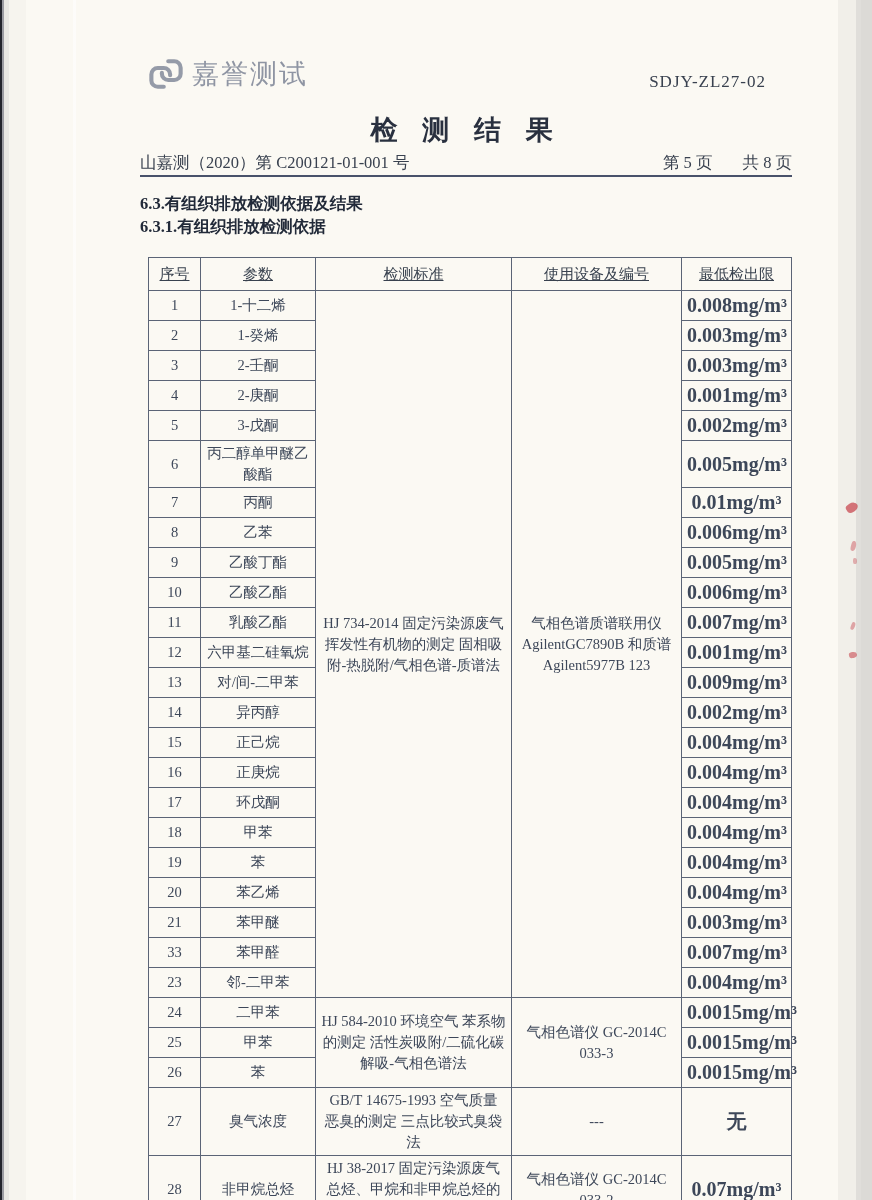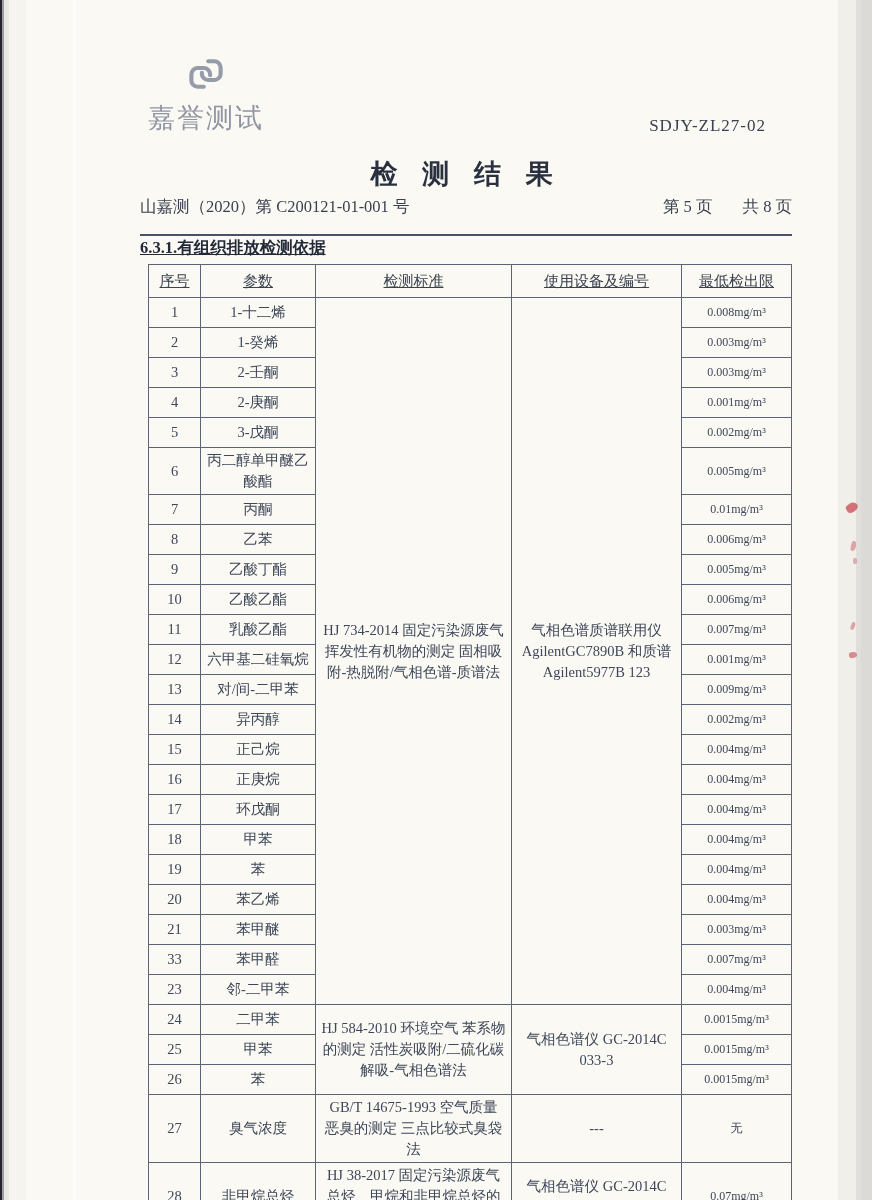--- a/index.html
+++ b/index.html
@@ -8,42 +8,42 @@
     font-family:"Liberation Serif","DejaVu Serif",serif;
     color:#3d4759;
     background:
       linear-gradient(90deg, rgba(255,255,255,0) 0 73px, rgba(255,255,255,.55) 73px 76px, rgba(255,255,255,0) 76px 100%),
       linear-gradient(90deg,#23242c 0 2px,#9b9ba2 2px 4px,#e9e7e3 4px 9px,#f6f4ee 9px 26px,#fbf9f3 26px 838px,#f1efe9 838px 856px,#e0deda 856px 861px,#dcdad6 861px 100%);
   }
   .sheet{position:absolute;left:140px;top:56px;width:652px;}
 
   
   .brand-row{display:flex;justify-content:space-between;align-items:flex-end;}
-  .logo{display:flex;align-items:center;gap:8px;margin-left:8px;color:#969caa;flex-direction:column;}
+  .logo{display:flex;align-items:center;gap:8px;margin-left:8px;color:#969caa;}
   .logo-text{font-size:27px;letter-spacing:2px;color:#8f95a3;}
   .doc-code{font-size:17px;color:#39414f;margin-right:26px;letter-spacing:1px;text-align:center;}
   .main-title{text-align:center;font-size:27px;font-weight:bold;color:#29303f;
     letter-spacing:9px;margin:20px 0 4px 0;}
   .report-row{display:flex;justify-content:space-between;align-items:flex-end;
-    border-bottom:2px solid #49526a;padding-bottom:16px;font-size:16.5px;color:#39414f;}
+    border-bottom:2px solid #49526a;padding-bottom:1px;font-size:16.5px;color:#39414f;}
   .page-info span{margin-left:26px;}
 
   
   .sec{font-weight:bold;color:#222a39;font-size:16.5px;margin:0;line-height:23px;}
   .sec1{margin-top:15px;}
-  .sec2{margin-bottom:5px;text-decoration:underline;}
+  .sec2{margin-bottom:19px;}
 
   
   table{border-collapse:collapse;table-layout:fixed;margin-left:8px;width:643px;
     font-size:14.5px;color:#3d4759;}
   td,th{border:1px solid #5b6476;vertical-align:middle;text-align:center;
     padding:2px 5px;line-height:21px;font-weight:normal;}
   th{height:28px;font-size:15px;color:#39424f;text-decoration:underline;}
   td{height:25px;}
-  td.limit{font-size:12px;}
+  td.limit{font-size:20px;font-weight:bold;}
 
   
   .ink{position:absolute;background:#c84a52;opacity:.75;border-radius:40% 60% 55% 45%;}
   .ink.m1{left:846px;top:503px;width:12px;height:9px;transform:rotate(-32deg);}
   .ink.m2{left:851px;top:541px;width:5px;height:10px;opacity:.45;transform:rotate(14deg);}
   .ink.m3{left:853px;top:558px;width:4px;height:6px;opacity:.4;}
   .ink.m4{left:851px;top:622px;width:4px;height:8px;opacity:.45;transform:rotate(20deg);}
   .ink.m5{left:849px;top:652px;width:8px;height:6px;opacity:.6;transform:rotate(-12deg);}
 </style>
 </head>
@@ -67,20 +67,21 @@
   <div class="main-title">检 测 结 果</div>
 
   <div class="report-row">
     <span>山嘉测（2020）第 C200121-01-001 号</span>
     <span class="page-info">
       <span>第 5 页</span>
       <span>共 8 页</span>
     </span>
   </div>
 
+  <p class="sec sec1">6.3.有组织排放检测依据及结果</p>
   <p class="sec sec2">6.3.1.有组织排放检测依据</p>
 
   <table id="results-table">
     <colgroup>
       <col style="width:52px">
         <col style="width:115px">
         <col style="width:196px">
       <col style="width:170px">
         <col style="width:110px">
     </colgroup>

